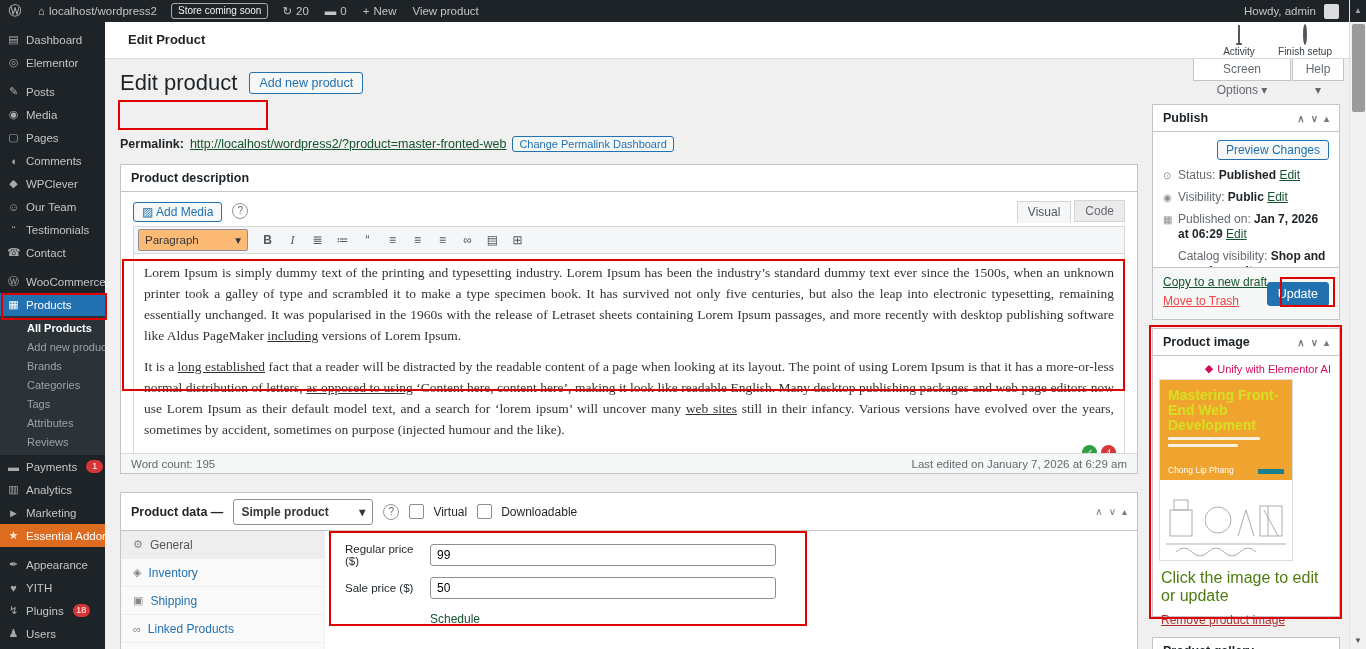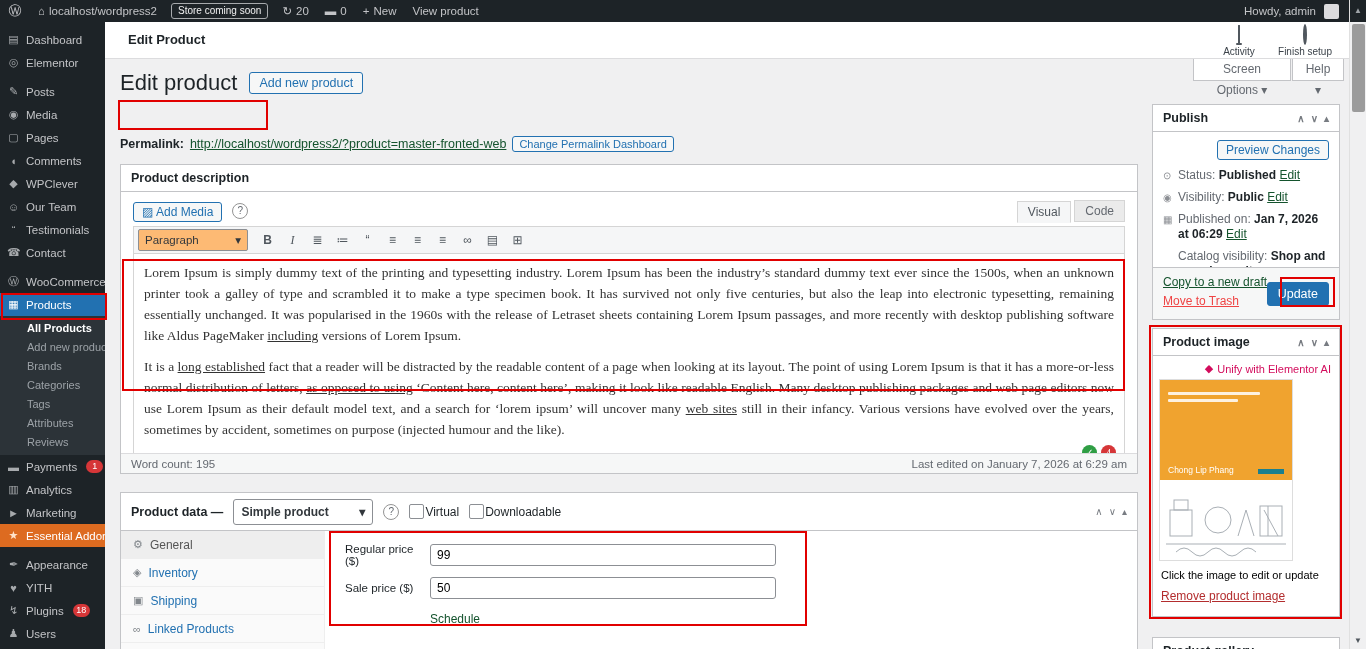--- a/index.html
+++ b/index.html
@@ -82,21 +82,21 @@
   .rcirc{width:15px;height:15px;border-radius:50%;background:#d63638;color:#fff;font-size:10px;line-height:15px;text-align:center;cursor:pointer}
   .status-bar{position:absolute;left:0;right:0;bottom:0;height:19px;background:#f6f7f7;border-top:1px solid #dcdcde;
     display:flex;align-items:center;justify-content:space-between;padding:0 10px;font-size:11.5px;color:#646970}
 
   
   #data-box{left:120px;top:492px;width:1018px;height:175px}
   .pd-head{height:37px;border-bottom:1px solid #c3c4c7;display:flex;align-items:center;padding:0 10px;gap:10px}
   .pd-title{font-size:12.5px;font-weight:bold;color:#1d2327}
   .pd-select{width:124px;height:24px;background:#fff;border:1px solid #8c8f94;border-radius:3px;font-size:12px;font-weight:bold;color:#32373c;
     display:flex;align-items:center;justify-content:space-between;padding:0 7px;cursor:pointer}
-  .chk{display:flex;align-items:center;gap:1px;font-size:12px;color:#1d2327;cursor:pointer}
+  .chk{display:flex;align-items:center;gap:9px;font-size:12px;color:#1d2327;cursor:pointer}
   .box{width:13px;height:13px;border:1px solid #8c8f94;border-radius:2px;background:#fff}
   .pd-body{display:flex;height:138px}
   .pd-tabs{width:203px;background:#fafafa;border-right:1px solid #eee}
   .pd-tab{height:27px;display:flex;align-items:center;gap:7px;padding-left:12px;font-size:12px;color:#2271b1;border-bottom:1px solid #eee;cursor:pointer}
   .pd-tab .ic{color:#82878c;font-size:11px}
   .pd-tab.active{background:#eee;color:#555}
   .pd-fields{flex:1;padding:12px 0 0 20px}
   .frow{display:flex;align-items:center;margin-bottom:10px}
   .flabel{width:85px;font-size:11.5px;color:#1d2327}
   .finput{width:346px;height:22px;border:1px solid #8c8f94;border-radius:3px;font-size:12px;padding:0 6px;box-sizing:border-box;font-family:"Liberation Sans",sans-serif}
@@ -116,21 +116,21 @@
 
   #image-box{left:1152px;top:328px;width:188px;height:289px}
   .ai-row{display:flex;justify-content:flex-end;align-items:center;gap:4px;font-size:11px;color:#d30c5c;margin:6px 8px 0;cursor:pointer}
   .img-wrap{position:relative;margin:4px 0 0 6px}
   .cover{width:134px;height:182px;cursor:pointer;border:1px solid #ddd;box-sizing:border-box;background:#fff}
   .cover-top{height:100px;background:#f0a32f;padding:8px 8px 0;box-sizing:border-box;position:relative}
   .cover-title{color:#d6e021;font-weight:bold;font-size:14px;line-height:15px}
   .cover-bar{height:3px;background:rgba(255,255,255,.85);margin-top:4px;border-radius:1px}
   .cover-author{position:absolute;left:8px;bottom:5px;color:#fff;font-size:8.5px}
   .cover-teal{position:absolute;right:8px;bottom:6px;width:26px;height:5px;background:#1b7f8e}
-  .img-hint{font-size:11px;color:#000000;margin:8px 4px 0 8px}
+  .img-hint{font-size:16px;color:#4d7c0f;margin:8px 4px 0 8px}
   .img-remove{display:block;font-size:12px;margin:8px 0 0 8px;color:#b32d2e}
 
   #gallery-box{left:1152px;top:637px;width:188px;height:40px}
 
   
   #scrollbar{position:absolute;right:0;top:0;width:17px;height:649px;background:#f0f0f1;border-left:1px solid #e0e0e0;box-sizing:border-box;z-index:50}
   #sb-top{height:22px;background:#1d2327;color:#9ea3a8;font-size:8px;text-align:center;line-height:22px;cursor:pointer}
   #sb-thumb{position:absolute;top:24px;left:2px;width:13px;height:88px;background:#9b9b9b;border-radius:2px;cursor:pointer}
   #sb-bot{position:absolute;bottom:0;width:100%;height:17px;color:#50575e;font-size:8px;text-align:center;line-height:17px;cursor:pointer}
 
@@ -450,20 +450,21 @@
         <span>▴</span>
       </span>
     </div>
     <div class="ai-row">
       <span>◆</span>
       <span>Unify with Elementor AI</span>
     </div>
     <div class="img-wrap">
       <div class="cover">
         <div class="cover-top">
+          <div class="cover-title">Mastering Front-End Web Development</div>
           <div class="cover-bar" style="width:92px"></div>
           <div class="cover-bar" style="width:70px"></div>
           <div class="cover-author">Chong Lip Phang</div>
           <div class="cover-teal"></div>
         </div>
         <svg width="132" height="80" viewBox="0 0 132 80">
           <g stroke="#a9afb5" fill="none" stroke-width="1">
             <rect x="10" y="30" width="22" height="26"></rect>
             <rect x="14" y="20" width="14" height="10"></rect>
             <circle cx="58" cy="40" r="13"></circle>

